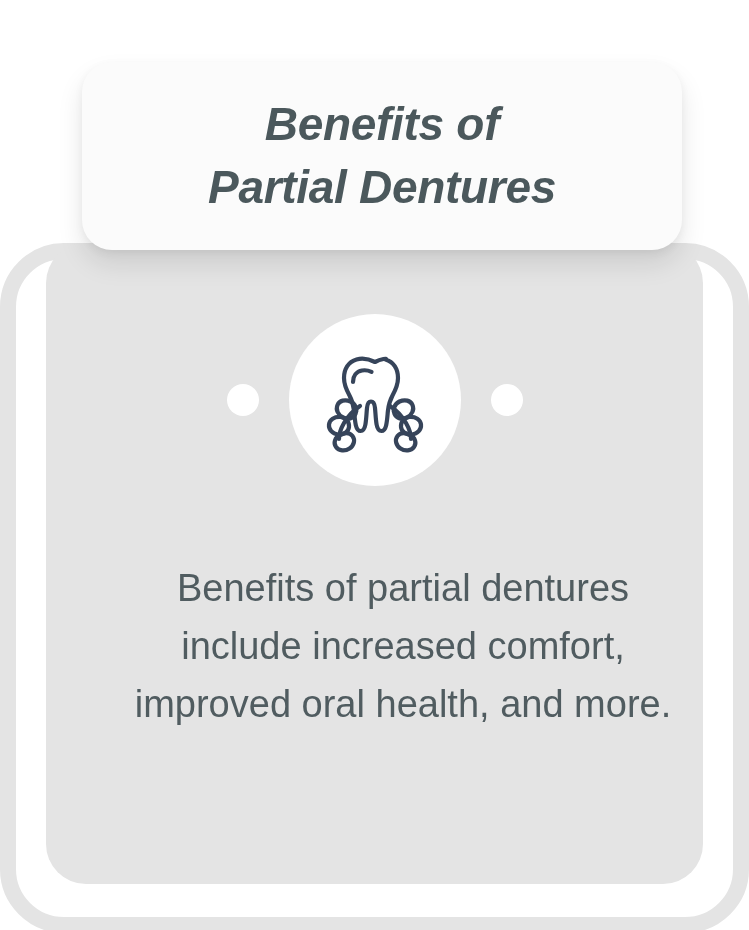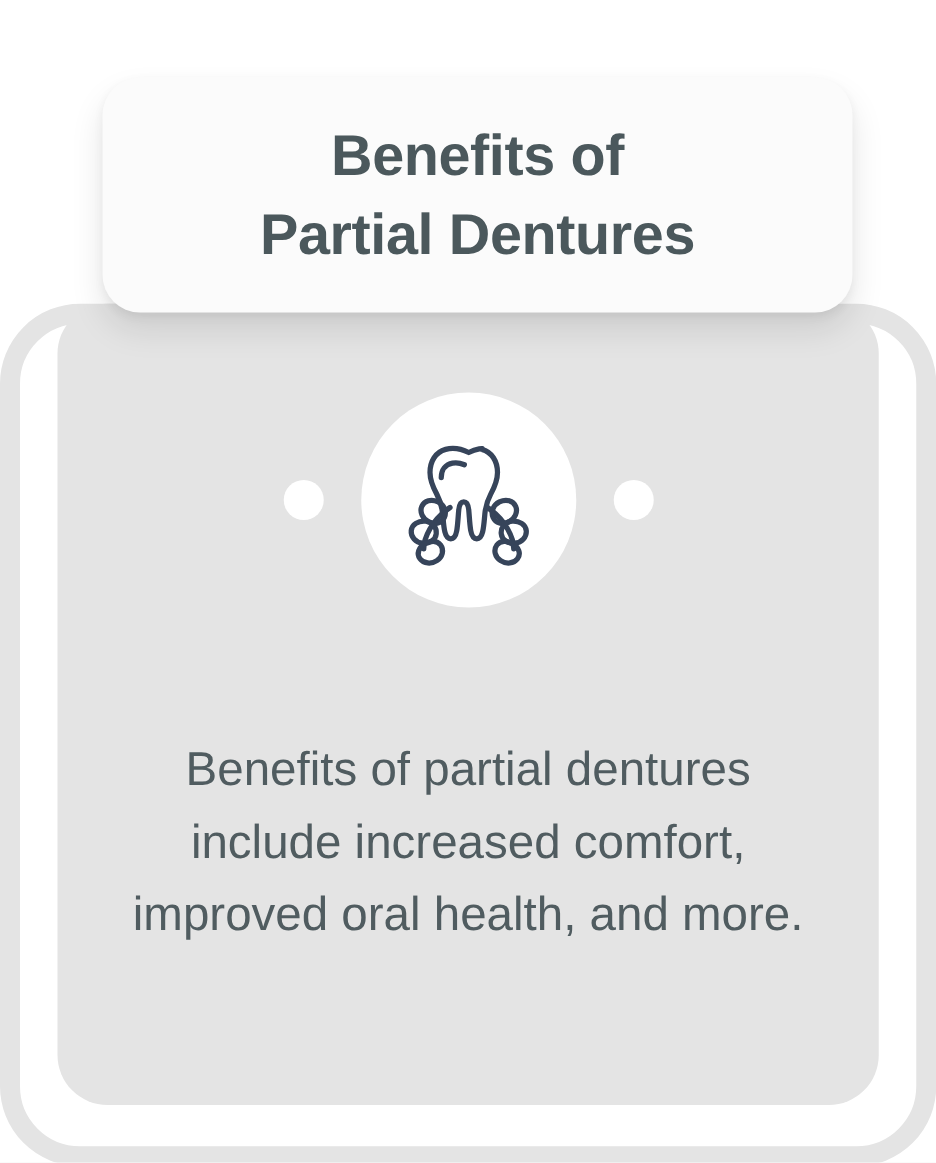--- a/index.html
+++ b/index.html
@@ -58,20 +58,21 @@
                 0 3px 8px rgba(0,0,0,0.05);
     z-index: 4;
     display: flex;
     align-items: center;
     justify-content: center;
   }
 
   .header-title {
     font-family: "Liberation Sans", sans-serif;
     font-size: 46px;
+    font-style: italic;
     font-weight: bold;
     color: #4b585c;
     text-align: center;
     line-height: 1.38;
     letter-spacing: -0.3px;
     white-space: pre-line;
   }
 
   
   .icon-area {
@@ -111,22 +112,21 @@
   .icon-circle svg { display: block; }
 
   
   .body-text-wrap {
     position: absolute;
     left: 66px;
     top: 560px;
     width: 617px;
     z-index: 3;
     display: flex;
-    justify-content: center;
-    margin-top: 28px;
+    justify-content: flex-end;
   }
 
   .body-text {
     font-family: "Liberation Sans", sans-serif;
     font-size: 38px;
     font-weight: normal;
     color: #505c60;
     text-align: center;
     line-height: 1.52;
     max-width: 560px;

